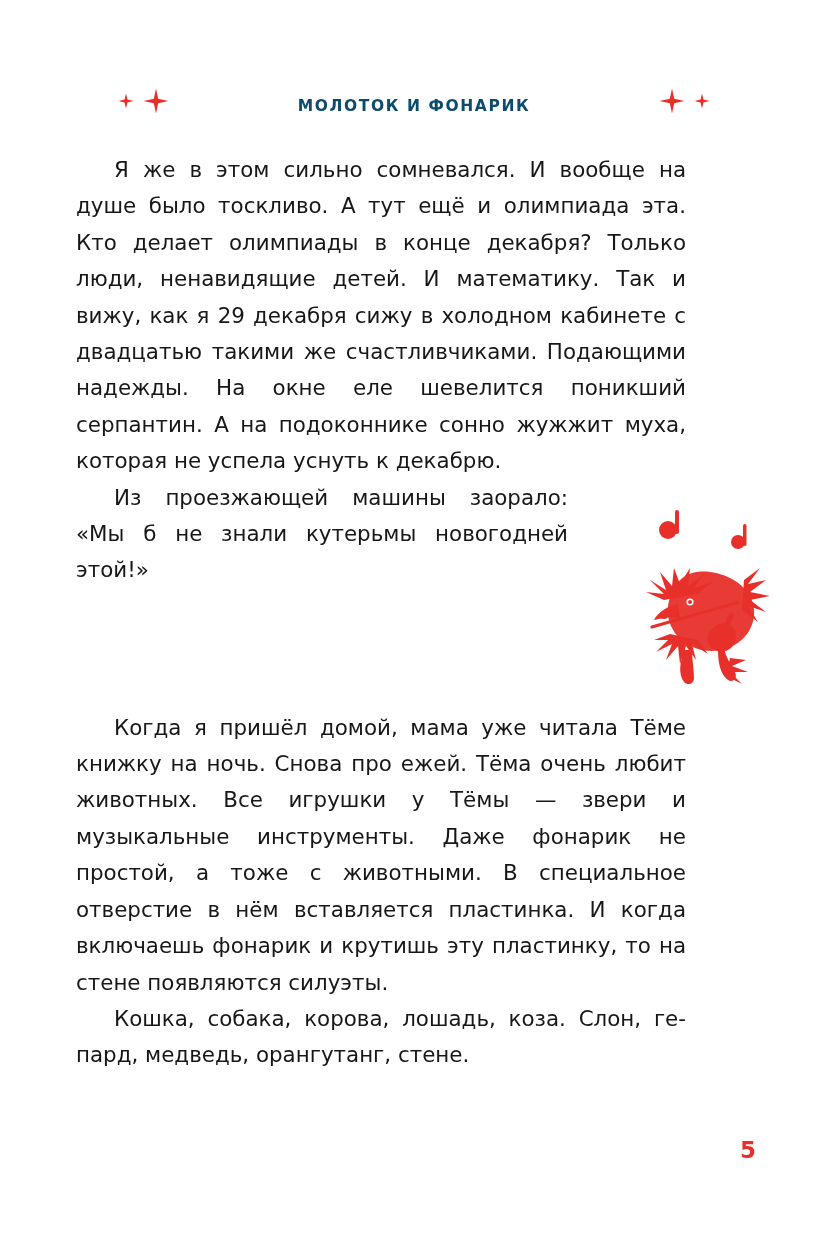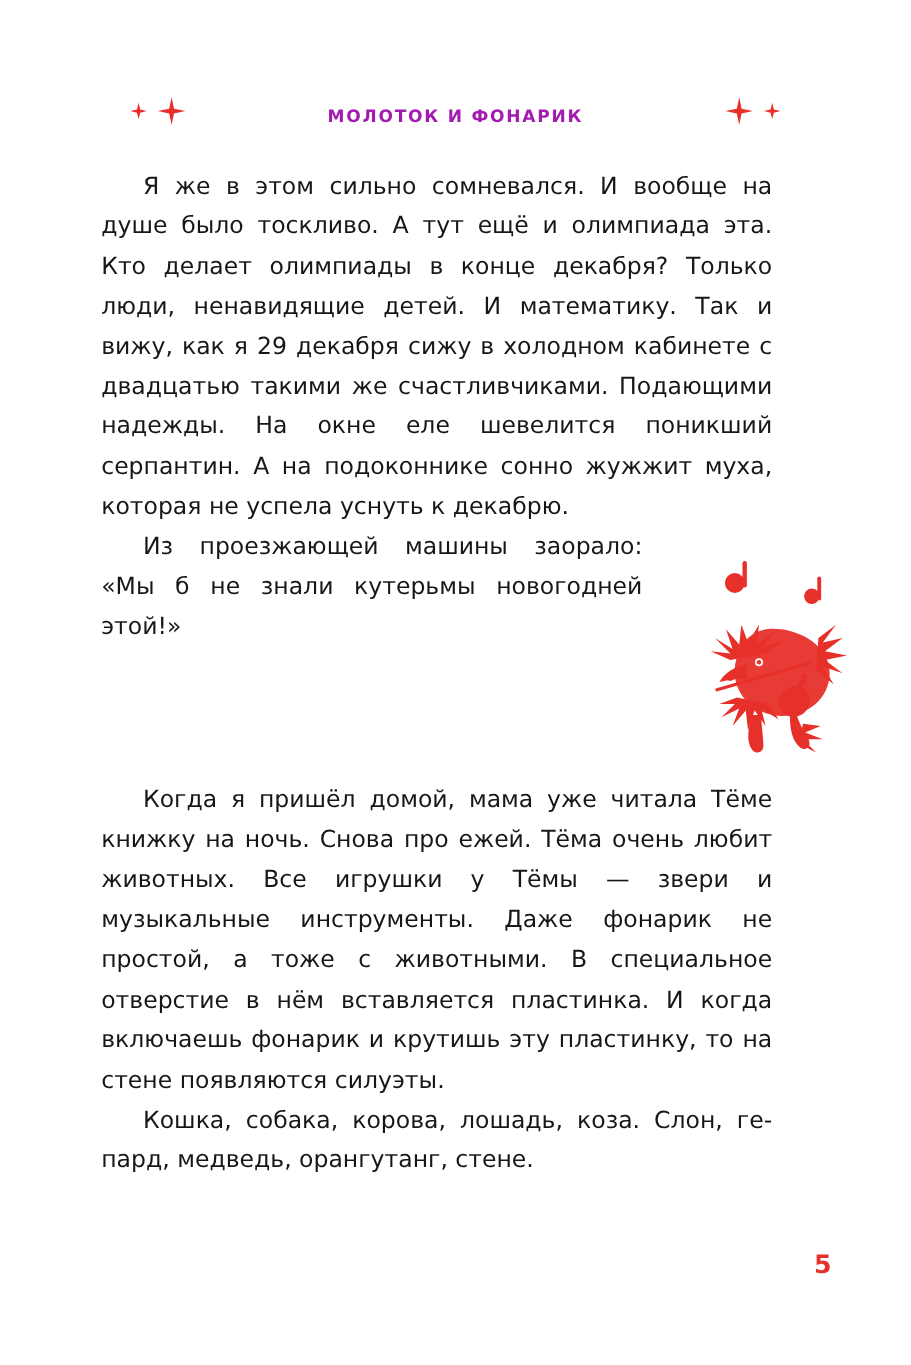--- a/index.html
+++ b/index.html
@@ -34,21 +34,21 @@
     display: flex;
     align-items: center;
     justify-content: center;
     gap: 0;
   }
   .header-title {
     font-family: "DejaVu Sans", sans-serif;
     font-size: 15.5px;
     letter-spacing: 1.6px;
     font-weight: 700;
-    color: #a21caf;
+    color: #0c4a6e;
     text-transform: uppercase;
     white-space: nowrap;
   }
   .orn {
     position: absolute;
     top: 88px;
     display: flex;
     align-items: center;
     gap: 9px;
     color: #e8302b;
@@ -57,21 +57,21 @@
   .orn-right { right: 118px; }
   .spark {
     display: block;
     color: #e8302b;
   }
   .spark svg { display: block; }
 
   
   .body-text {
     position: absolute;
-    left: 92px;
+    left: 76px;
     top: 152px;
     width: 610px;
   }
   .para {
     margin: 0;
     font-family: "DejaVu Sans", sans-serif;
     font-size: 21.4px;
     line-height: 36.4px;
     color: #171717;
     text-align: justify;

